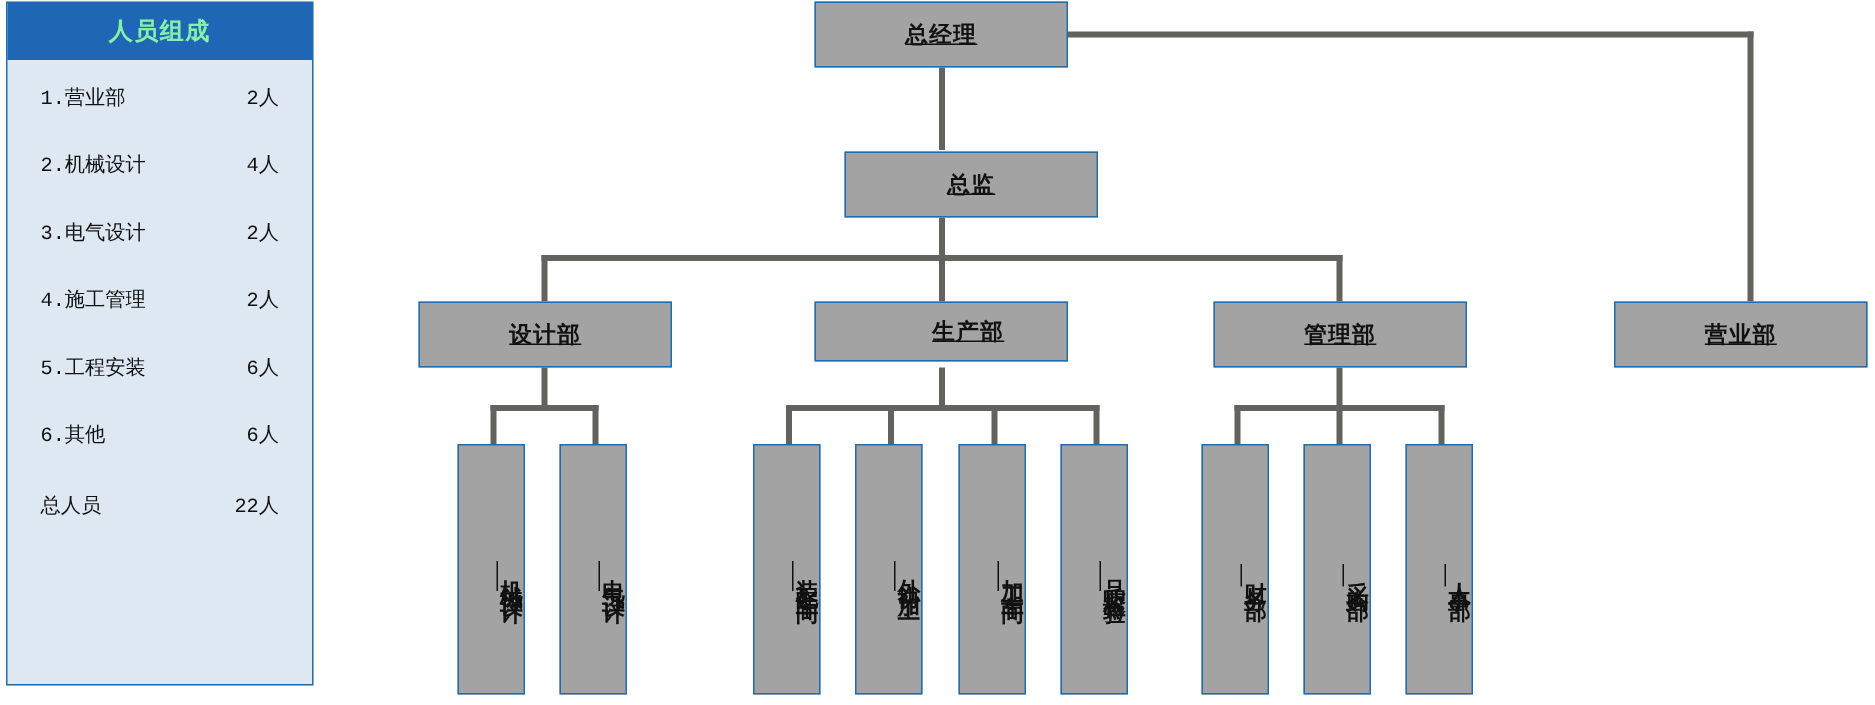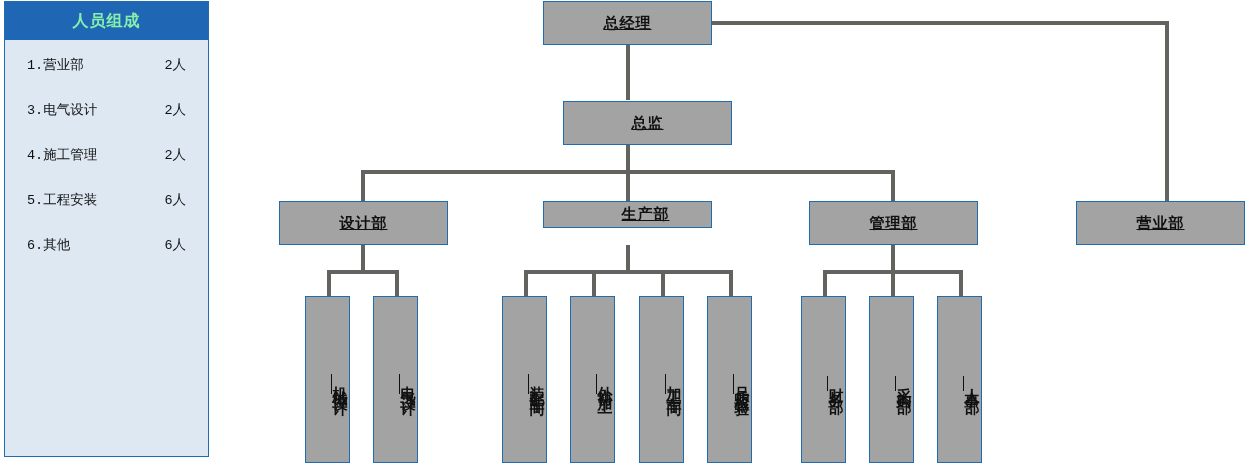--- a/index.html
+++ b/index.html
@@ -101,34 +101,42 @@
 <body>
 
 <div id="staff-panel">
   <div id="staff-panel-header">人员组成</div>
   <div id="staff-rows">
     <div class="staff-row">
       <span class="staff-label">1.营业部</span>
       <span class="staff-count">2人</span>
     </div>
     <div class="staff-row">
+      <span class="staff-label">2.机械设计</span>
+      <span class="staff-count">4人</span>
+    </div>
+    <div class="staff-row">
       <span class="staff-label">3.电气设计</span>
       <span class="staff-count">2人</span>
     </div>
     <div class="staff-row">
       <span class="staff-label">4.施工管理</span>
       <span class="staff-count">2人</span>
     </div>
     <div class="staff-row">
       <span class="staff-label">5.工程安装</span>
       <span class="staff-count">6人</span>
     </div>
     <div class="staff-row">
       <span class="staff-label">6.其他</span>
       <span class="staff-count">6人</span>
+    </div>
+    <div class="staff-row total">
+      <span class="staff-label">总人员</span>
+      <span class="staff-count">22人</span>
     </div>
   </div>
 </div>
 
 <div class="line v" style="left:626px; top:45px; height:55px;"></div>
 
 <div class="line h" style="left:711px; top:21px; width:458px;"></div>
 <div class="line v" style="left:1165px; top:21px; height:180px;"></div>
 
 <div class="line v" style="left:626px; top:145px; height:29px;"></div>
@@ -155,21 +163,21 @@
 <div class="line v" style="left:823px; top:270px; height:27px;"></div>
 <div class="line v" style="left:891px; top:270px; height:27px;"></div>
 <div class="line v" style="left:959px; top:270px; height:27px;"></div>
 
 <div class="node" style="left:543px; top:1px; width:169px; height:44px;">总经理</div>
 
 <div class="node" style="left:563px; top:101px; width:169px; height:44px;">总监</div>
 
 <div class="node" style="left:279px; top:201px; width:169px; height:44px;">设计部</div>
 
-<div class="node" style="left:543px; top:201px; width:169px; height:27px;padding-left:36px;">生产部</div>
+<div class="node" style="left:543px; top:201px; width:169px; height:40px;padding-left:36px;">生产部</div>
 
 <div class="node" style="left:809px; top:201px; width:169px; height:44px;">管理部</div>
 
 <div class="node" style="left:1076px; top:201px; width:169px; height:44px;">营业部</div>
 
 <div class="node leaf" style="left:305px; top:296px; width:45px; height:167px;">机械设计</div>
 <div class="node leaf" style="left:373px; top:296px; width:45px; height:167px;">电气设计</div>
 
 <div class="node leaf" style="left:502px; top:296px; width:45px; height:167px;">装配车间</div>
 <div class="node leaf" style="left:570px; top:296px; width:45px; height:167px;">外协加工</div>

